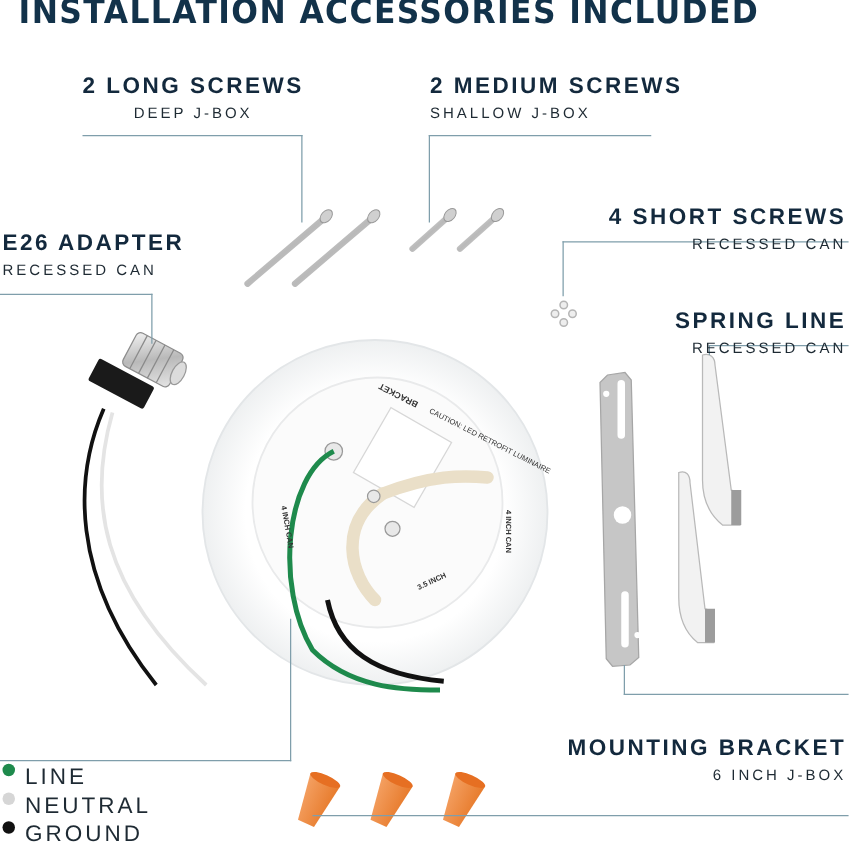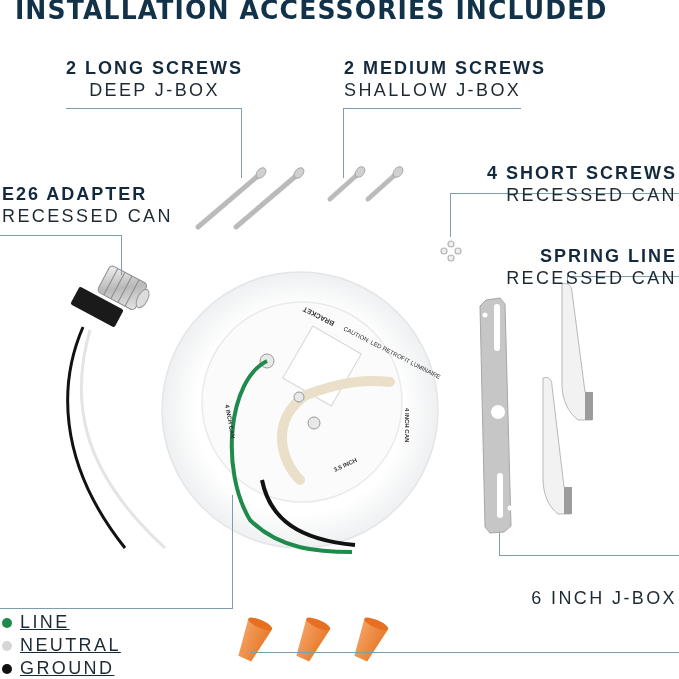--- a/index.html
+++ b/index.html
@@ -14,29 +14,29 @@
     transform: scaleX(0.93); transform-origin: left top;
     padding-left: 16px;
   }
 
   .label { position: absolute; white-space: nowrap; }
   .label .head {
     display: block; font-weight: bold; font-size: 18px; letter-spacing: 2px;
     color: #13293d; line-height: 22px;
   }
   .label .sub {
-    display: block; font-size: 18px; letter-spacing: 2.4px; font-weight: normal;
+    display: block; font-size: 12px; letter-spacing: 2.4px; font-weight: normal;
     color: #1e2a33; line-height: 22px;
   }
   .label.right { text-align: right; margin-top: 20px; }
 
   .line { position: absolute; background: #7f9eab; }
 
   .legend { position: absolute; left: 0; top: 611px; }
-  .legend-item { display: flex; align-items: center; height: 23px; text-decoration: underline; }
+  .legend-item { display: flex; align-items: flex-start; height: 23px; }
   .legend-dot { width: 10px; height: 10px; border-radius: 50%; margin: 0 8px 0 2px; }
   .legend-text { font-size: 18px; letter-spacing: 2.4px; color: #1e2a33; }
 
   svg.art { position: absolute; left: 0; top: 0; }
 </style>
 </head>
 <body>
 
 <svg class="art" width="679" height="679" viewBox="0 0 679 679">
   <defs>
@@ -184,20 +184,21 @@
   <span class="head">E26 ADAPTER</span>
   <span class="sub">RECESSED CAN</span>
 </div>
 
 <div class="label right" style="right:2px; top:225px;">
   <span class="head">SPRING LINE</span>
   <span class="sub">RECESSED CAN</span>
 </div>
 
 <div class="label right" style="right:2px; top:567px;">
+  <span class="head">MOUNTING BRACKET</span>
   <span class="sub">6 INCH J-BOX</span>
 </div>
 
 <div class="label right" style="right:2px; top:660px;">
   <span class="head">WIRE NUTS</span>
 </div>
 
 <div class="legend">
   <div class="legend-item">
     <span class="legend-dot" style="background:#1e8a4c;"></span>

